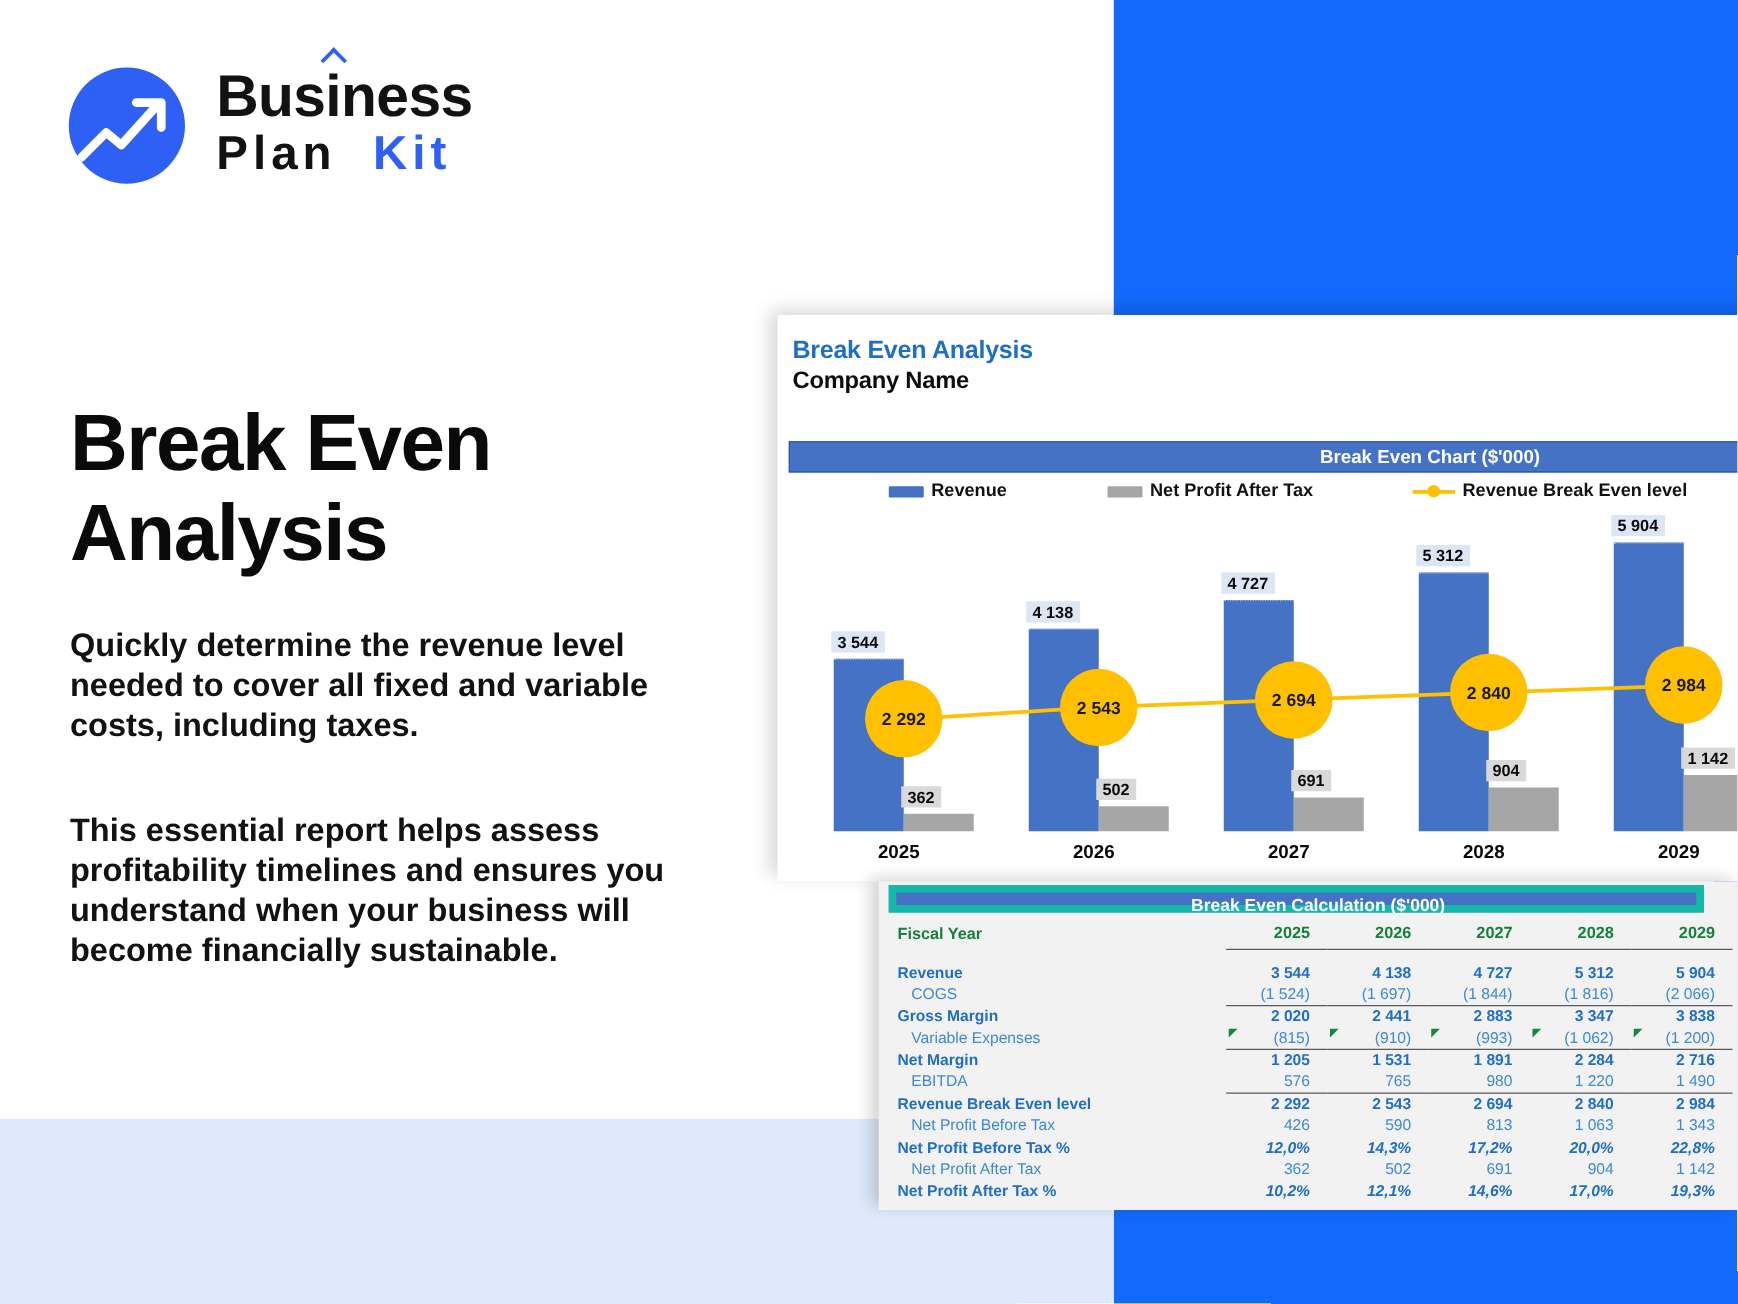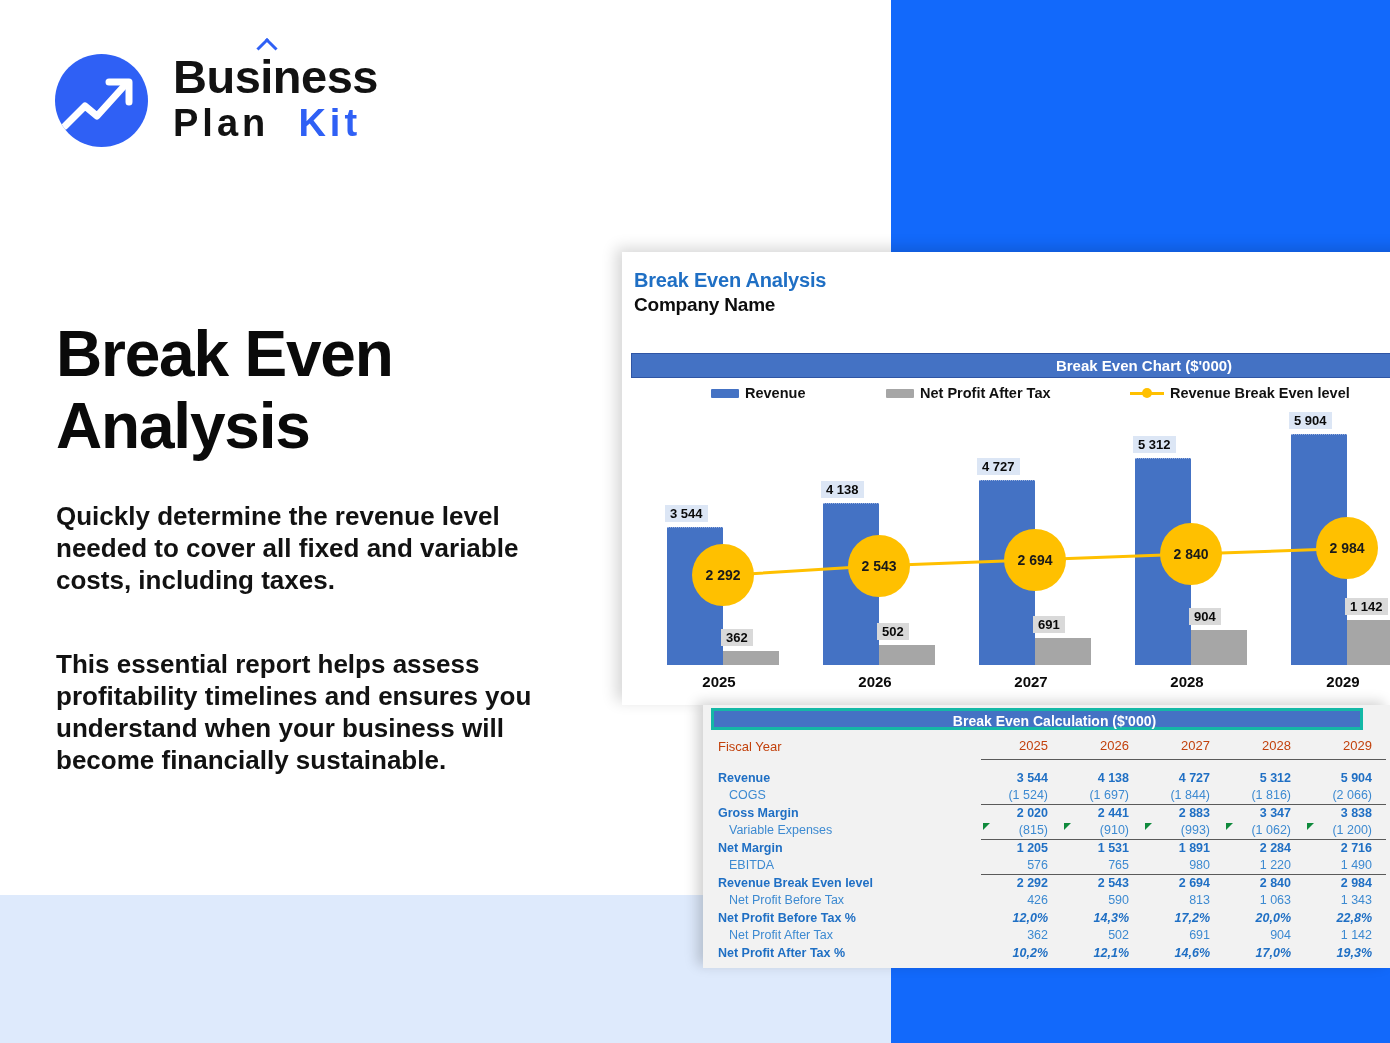--- a/index.html
+++ b/index.html
@@ -293,21 +293,21 @@
     width: 687px; height: 263px;
     background: #f2f2f2;
     box-shadow: -6px -3px 12px rgba(0,0,0,0.18);
     overflow: hidden;
   }
   .table-header {
     position: absolute;
     left: 8px; top: 3px;
     width: 652px; height: 22px;
     background: #4472c4;
-    border: 3px solid #14b8a6;
+    border: 6px solid #14b8a6;
     color: #ffffff;
     font-size: 14px;
     font-weight: 700;
     text-align: center;
     line-height: 20px;
     padding-left: 35px;
   }
   .tbl {
     position: absolute;
     left: 8px; top: 28px;
@@ -323,21 +323,21 @@
     width: 270px;
     white-space: nowrap;
   }
   .tbl .num {
     text-align: right;
     width: 81px;
     padding-right: 14px;
     white-space: nowrap;
     position: relative;
   }
-  .hdr-row td { height: 26px; font-size: 13px; font-weight: 400; color: #c2410c; vertical-align: middle; }
+  .hdr-row td { height: 26px; font-size: 13px; font-weight: 700; color: #15803d; vertical-align: middle; }
   .hdr-row .num { border-bottom: 1.5px solid #5a5a5a; }
   .spacer-row td { height: 10px; }
   .row td { height: 17.5px; vertical-align: middle; }
   .r-bold .lbl, .r-bold .num { font-weight: 700; color: #1f6fc4; }
   .r-plain .lbl, .r-plain .num { font-weight: 400; color: #3d8ad1; }
   .r-plain .lbl { padding-left: 18px; }
   .r-ital .lbl { font-weight: 700; color: #1f6fc4; }
   .r-ital .num { font-weight: 700; font-style: italic; color: #1f6fc4; }
   .rule-top .num { border-top: 1.5px solid #5a5a5a; }
   .tri::before {

